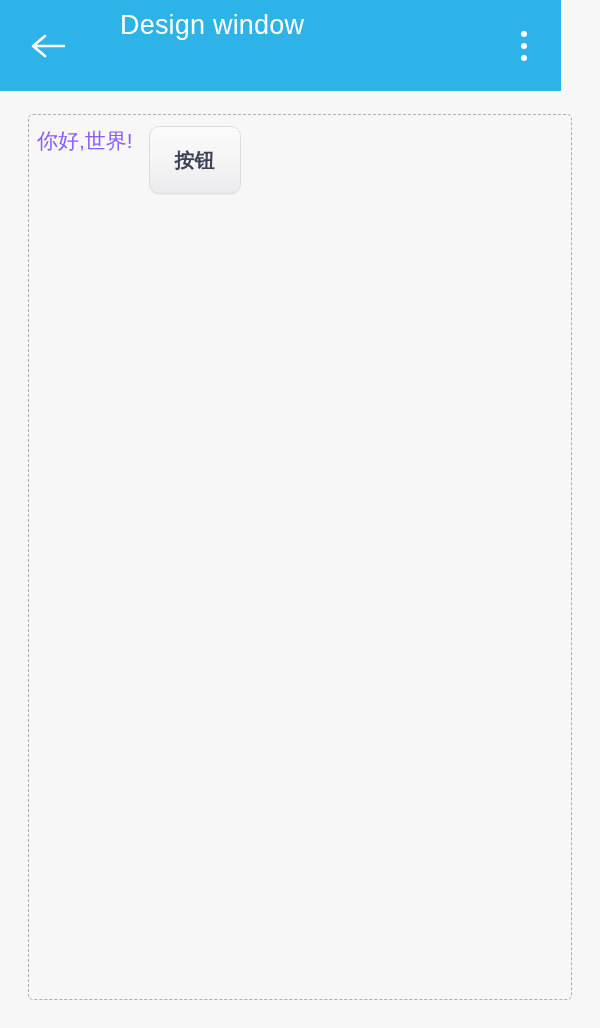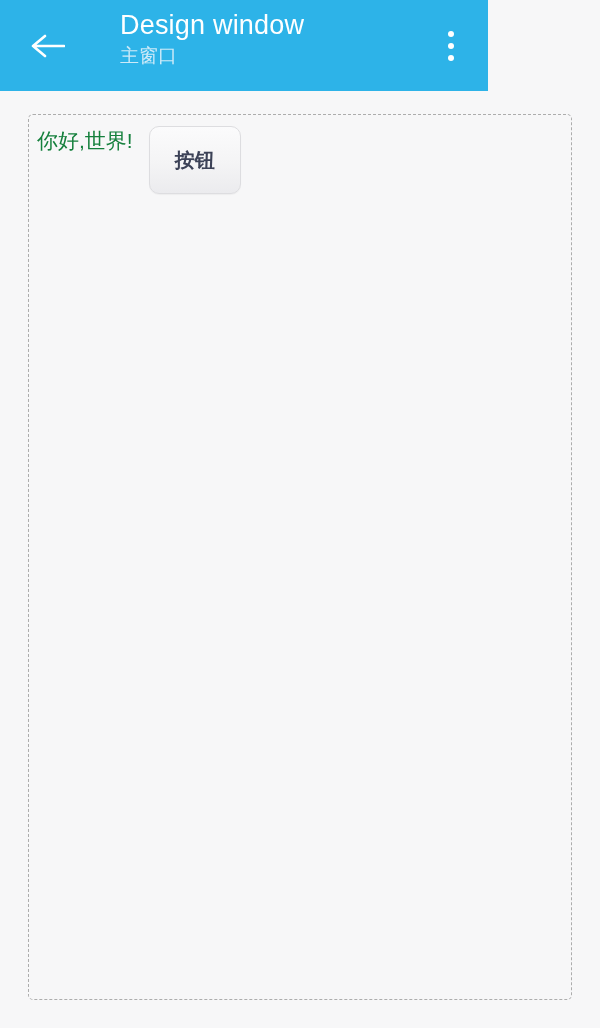--- a/index.html
+++ b/index.html
@@ -13,21 +13,21 @@
     font-family: "Liberation Sans", "DejaVu Sans", sans-serif;
     overflow: hidden;
     position: relative;
   }
 
   
   .appbar {
     position: absolute;
     left: 0;
     top: 0;
-    width: 488px;
+    width: 561px;
     height: 91px;
     background: #2db3e8;
     box-sizing: border-box;
   }
 
   .back-button {
     position: absolute;
     left: 22px;
     top: 22px;
     width: 52px;
@@ -104,21 +104,21 @@
 
   .widget-row {
     position: absolute;
     left: 0;
     top: 0;
     display: flex;
     align-items: flex-start;
   }
 
   .label-hello {
-    color: #15803d;
+    color: #8b5cf6;
     font-size: 21px;
     line-height: 26px;
     padding: 13px 0 0 8px;
     white-space: nowrap;
   }
 
   .btn {
     margin-left: 16px;
     margin-top: 11px;
     width: 92px;
@@ -149,21 +149,20 @@
   <div class="back-button">
     <span>
       <svg width="34" height="26" viewBox="0 0 34 26" aria-hidden="true">
         <path d="M2 13 L14 3 M2 13 L14 23 M2 13 L33 13" stroke="#ffffff" stroke-width="2.6" fill="none" stroke-linecap="round" stroke-linejoin="round"></path>
       </svg>
     </span>
   </div>
 
   <div class="titles">
     <div class="title-main">Design window</div>
-    <div class="title-sub">主窗口</div>
   </div>
 
   <div class="overflow-button">
     <span class="dot"></span>
     <span class="dot"></span>
     <span class="dot"></span>
   </div>
 
 </div>
 

